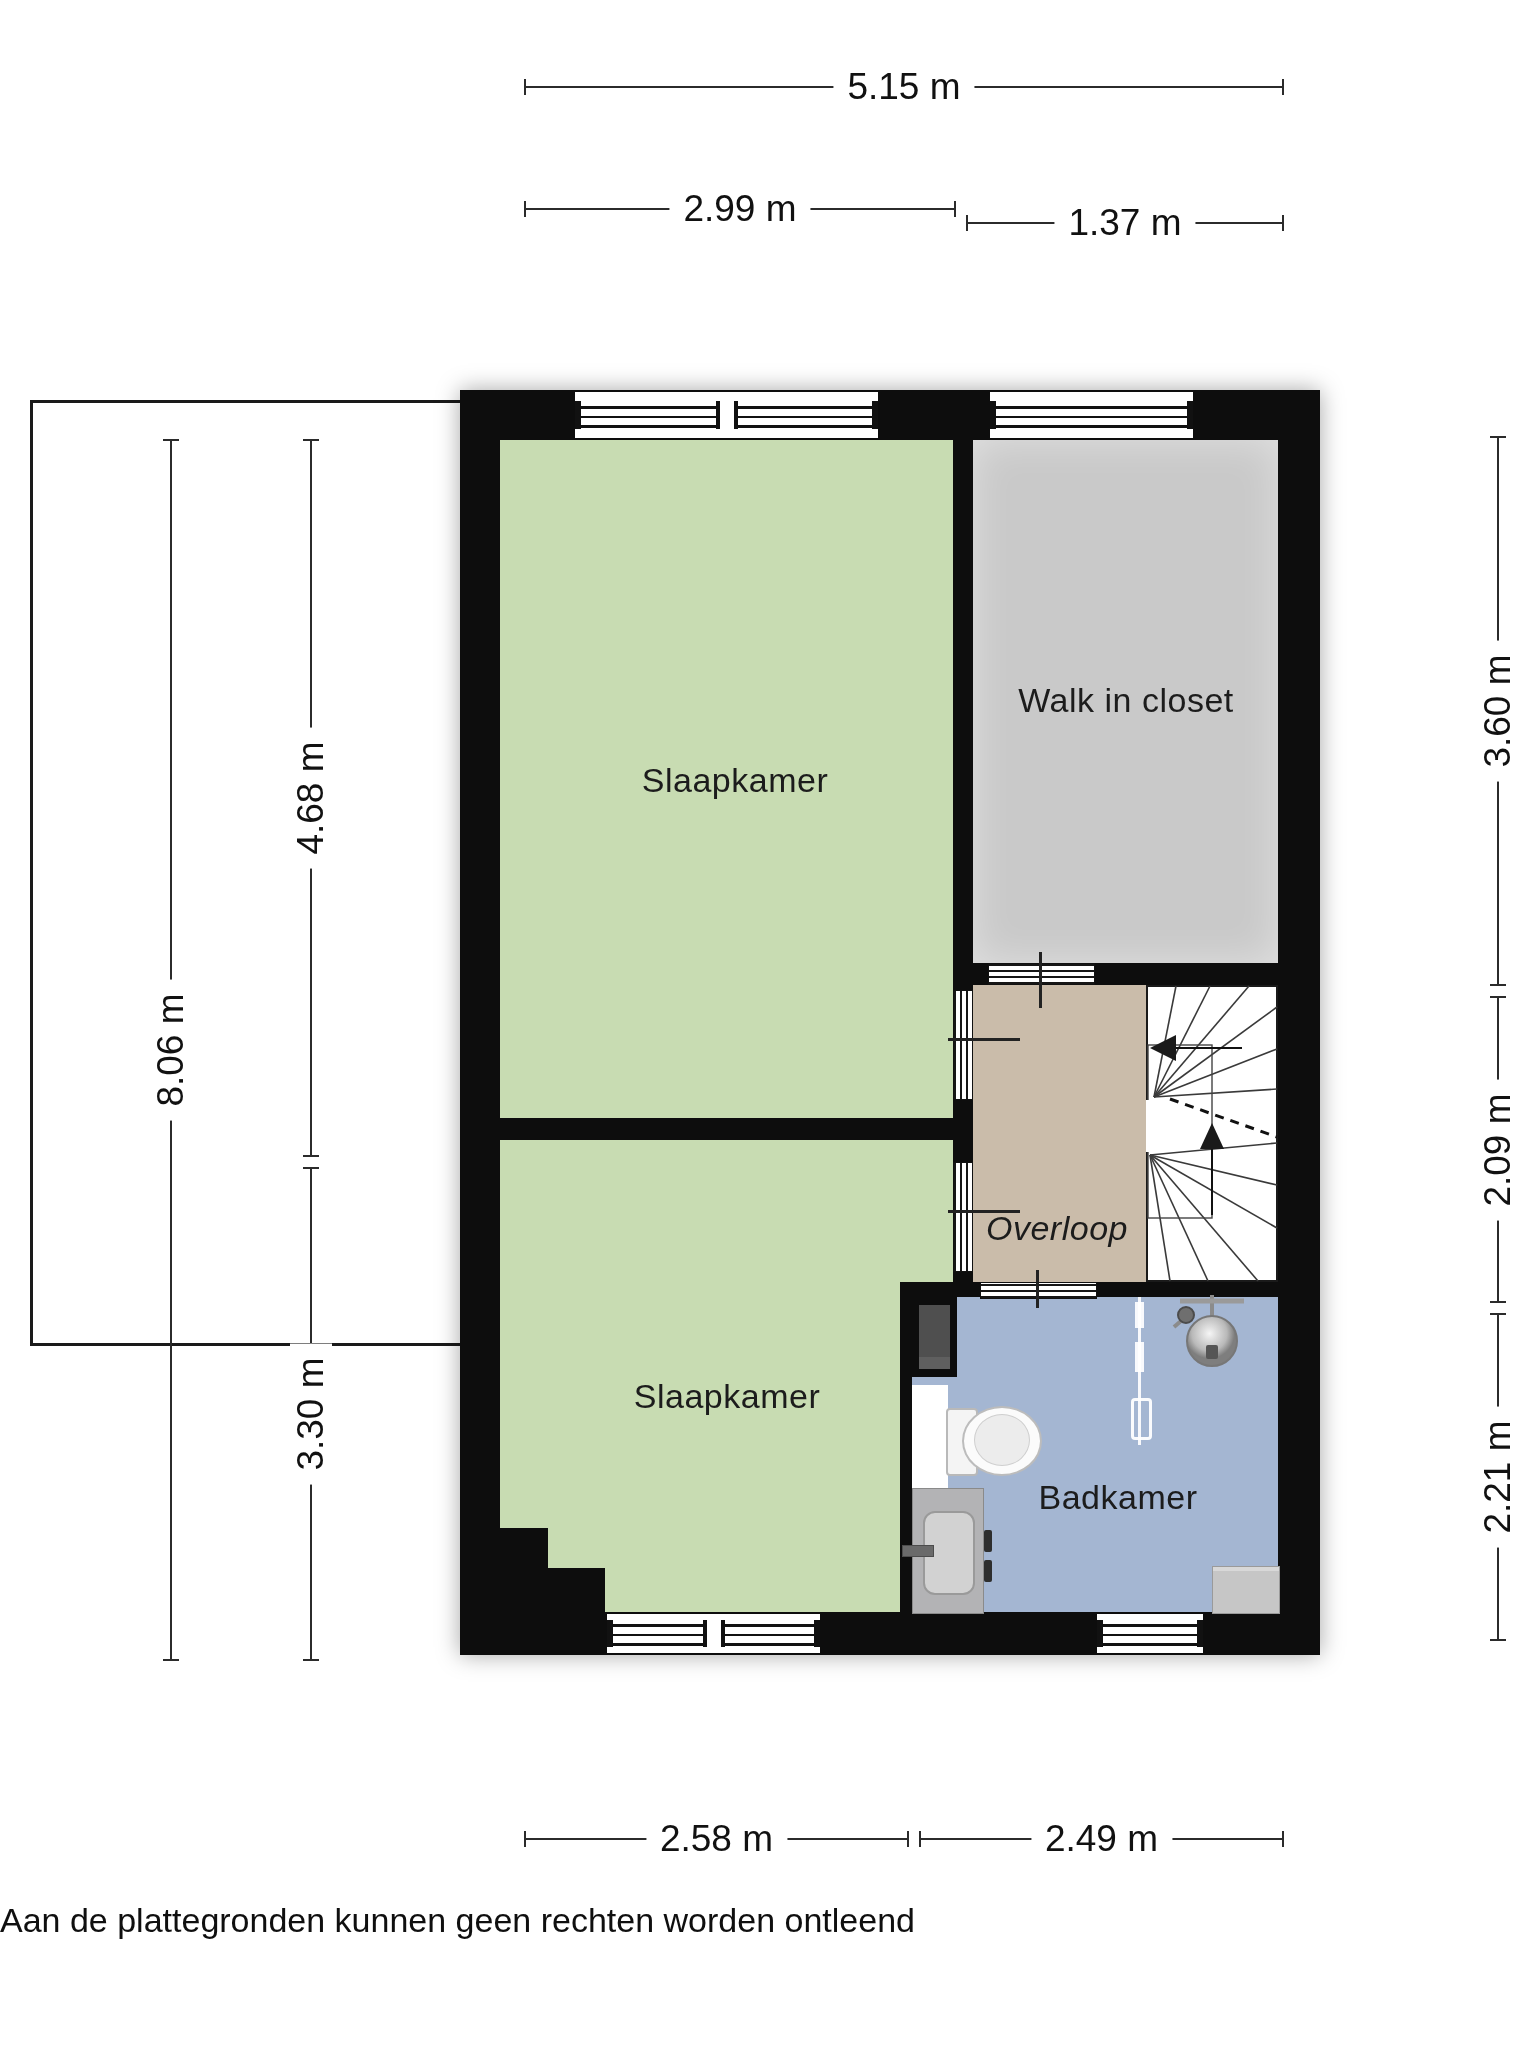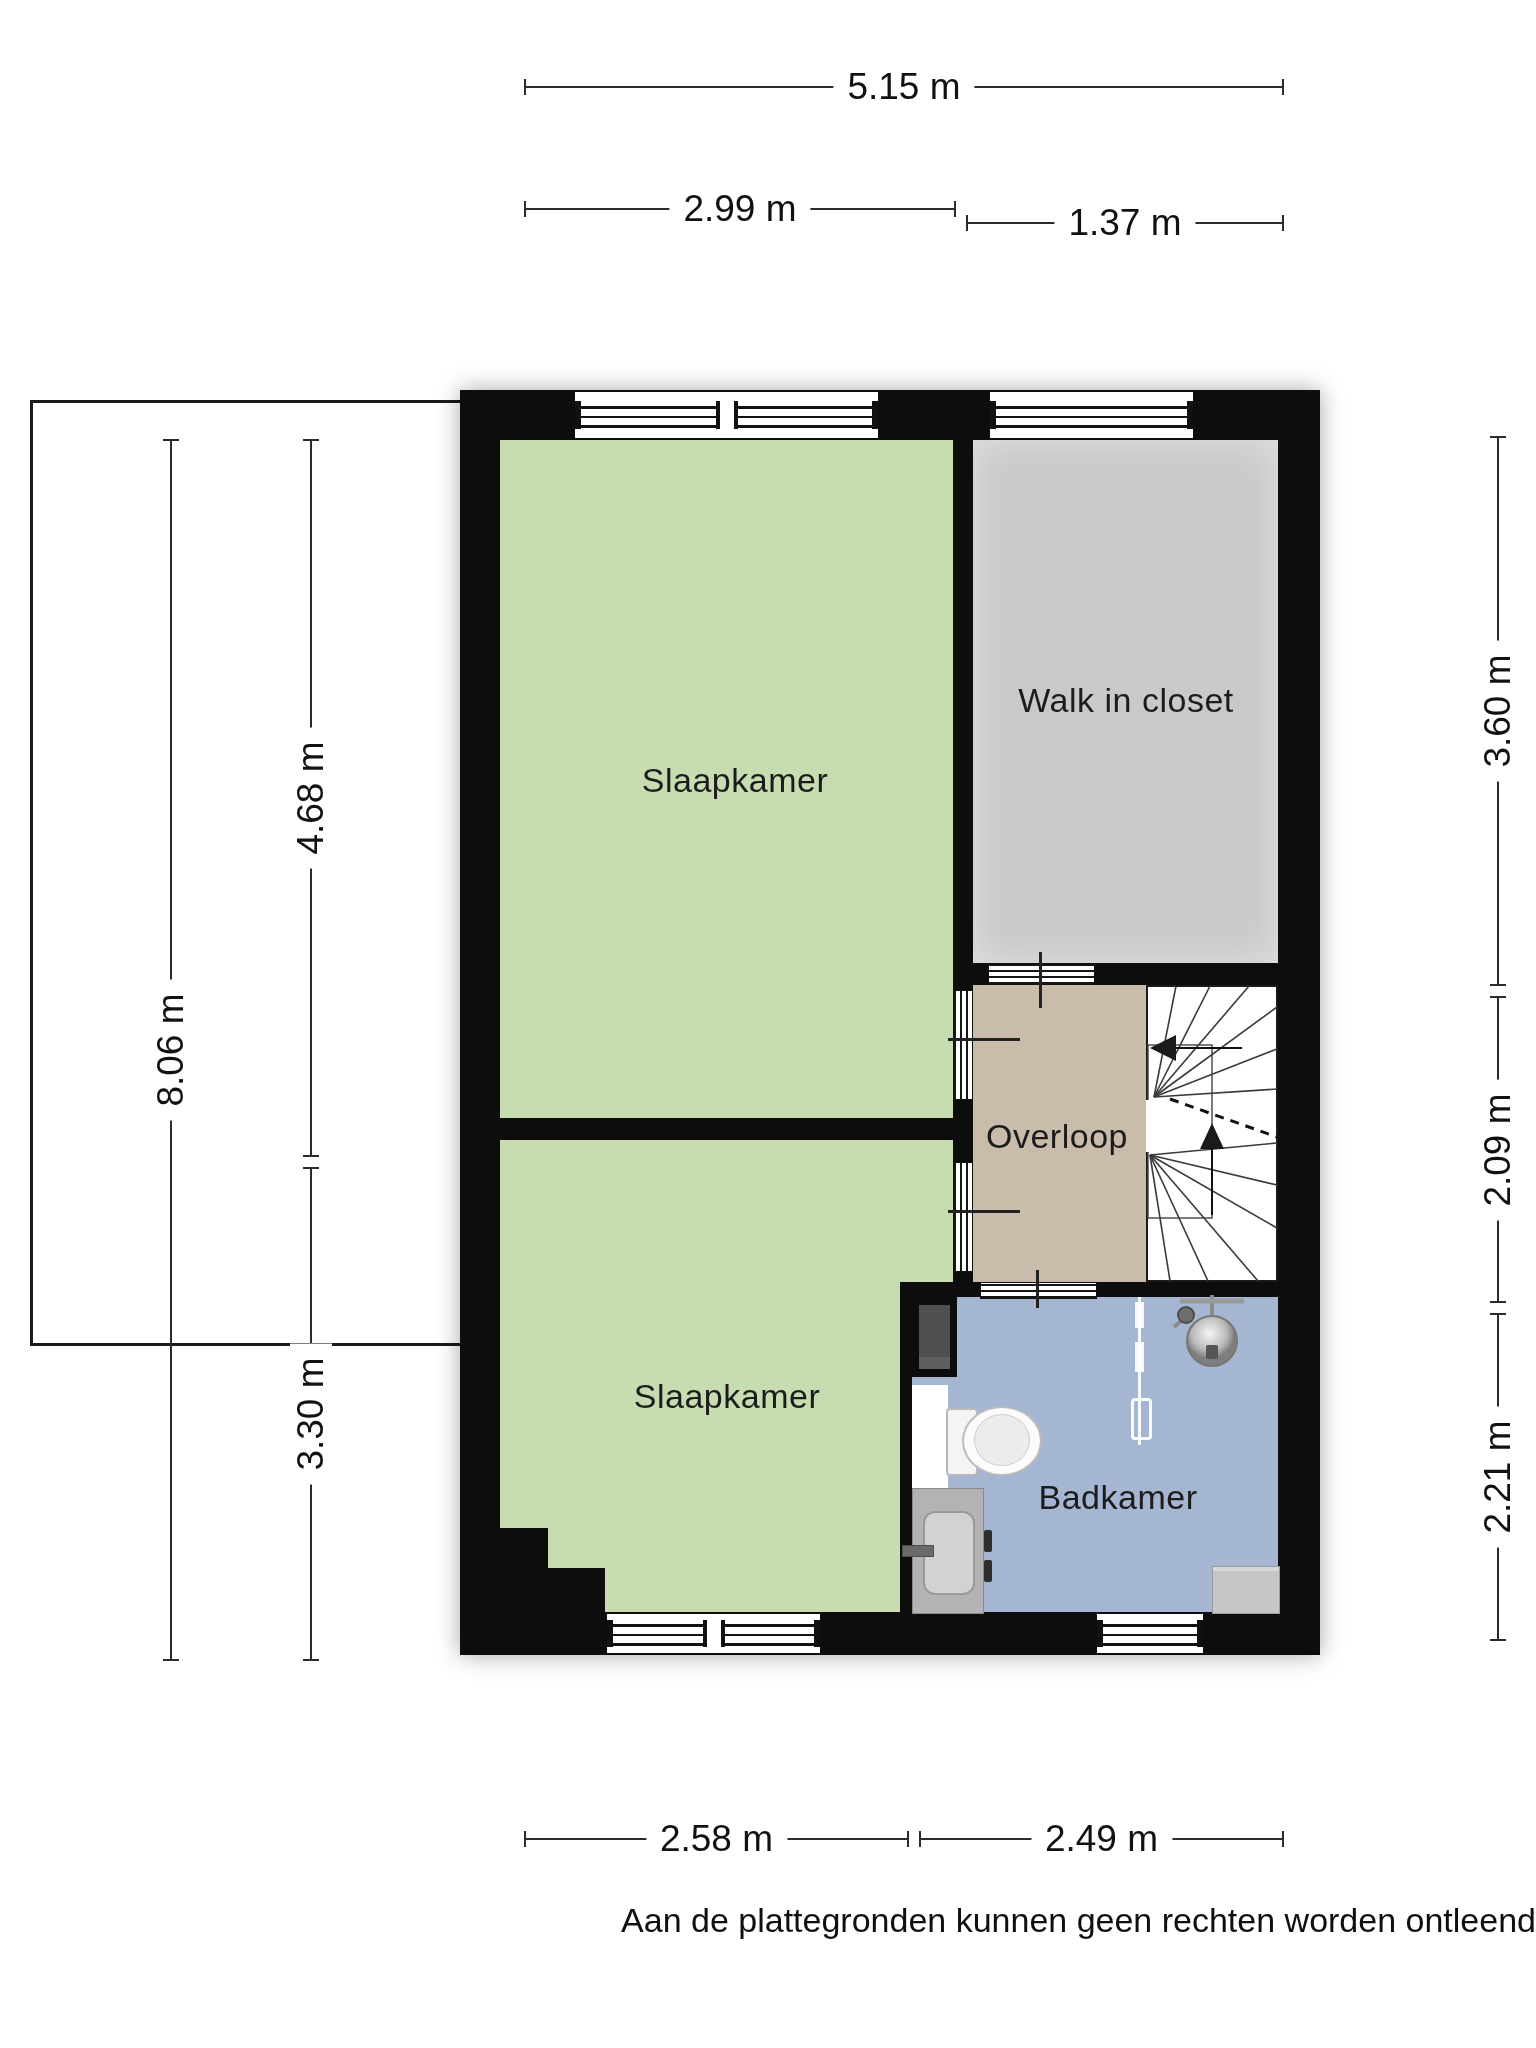--- a/index.html
+++ b/index.html
@@ -44,21 +44,21 @@
   #toilet-tank{left:946px;top:1408px;width:28px;height:64px;background:#f4f4f4;border:2px solid #b9b9b9;border-radius:4px;}
   #toilet-bowl{left:962px;top:1406px;width:76px;height:66px;background:#fbfbfb;border:2px solid #bcbcbc;border-radius:50%;}
   #toilet-seat{left:974px;top:1414px;width:54px;height:50px;background:#ececec;border:1px solid #cfcfcf;border-radius:50%;}
   #basin{left:912px;top:1488px;width:70px;height:124px;background:#b3b3b5;border:1px solid #8a8a8a;}
   #basin .bowl{position:absolute;left:10px;top:22px;width:48px;height:80px;background:#d2d2d2;border:2px solid #9a9a9a;border-radius:12px;}
   #faucet{left:902px;top:1545px;width:30px;height:10px;background:#6a6a6a;border:1px solid #4c4c4c;}
   .handle{position:absolute;width:8px;height:22px;background:#2e2e2e;border-radius:2px;}
   #radiator{left:1212px;top:1566px;width:66px;height:46px;background:#c6c6c6;border:1px solid #9a9a9a;
             box-shadow:inset 0 4px 0 #d8d8d8;}
   .glass{position:absolute;background:rgba(255,255,255,.92);}
-  #footer{left:0;top:1898px;width:1536px;text-align:right;}
+  #footer{left:0;top:1898px;width:1536px;text-align:left;}
   #footer div{font-size:34px;line-height:44px;color:#0f0f0f;}
 </style>
 </head>
 <body>
 
 <div id="canvas">
 
   <div class="abs" id="annex"></div>
 
   <div class="abs" id="plan-bg"></div>
@@ -172,21 +172,21 @@
     <line x1="52" y1="2" x2="52" y2="40" stroke="#8b8b8b" stroke-width="4"></line>
     <line x1="20" y1="8" x2="84" y2="8" stroke="#9a9a9a" stroke-width="5"></line>
     <line x1="28" y1="22" x2="14" y2="34" stroke="#8b8b8b" stroke-width="4"></line>
     <circle cx="26" cy="22" r="8" fill="#6f6f6f" stroke="#4c4c4c" stroke-width="2"></circle>
     <circle cx="52" cy="48" r="25" fill="url(#sh)" stroke="#777" stroke-width="2"></circle>
     <rect x="46" y="52" width="12" height="14" fill="#555" rx="2"></rect>
   </svg>
 
   <div class="room-label" style="left:735px;top:780px;">Slaapkamer</div>
   <div class="room-label" style="left:1126px;top:700px;">Walk in closet</div>
-  <div class="room-label" style="left:1057px;top:1136px;">Overloop</div>
+  <div class="room-label" style="left:1057px;top:1228px;font-style:italic;">Overloop</div>
   <div class="room-label" style="left:727px;top:1396px;">Slaapkamer</div>
   <div class="room-label" style="left:1118px;top:1470px;margin-top:27px;">Badkamer</div>
 
   <div class="dimh" style="left:525px;top:86px;width:758px;">
     <i class="tk l"></i>
       <i class="tk r"></i>
     <span class="dlab">5.15 m</span>
   </div>
   <div class="dimh" style="left:525px;top:208px;width:430px;">
     <i class="tk l"></i>

